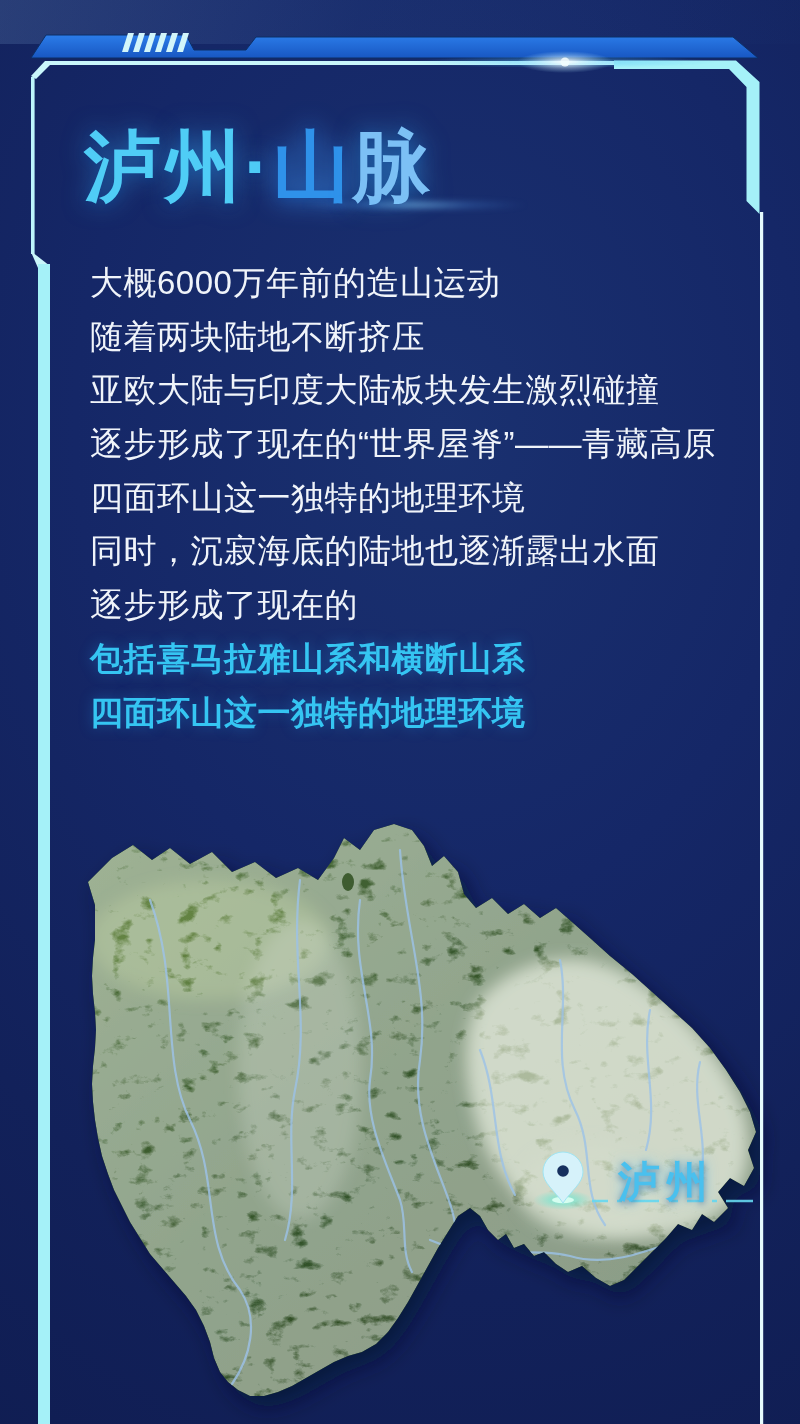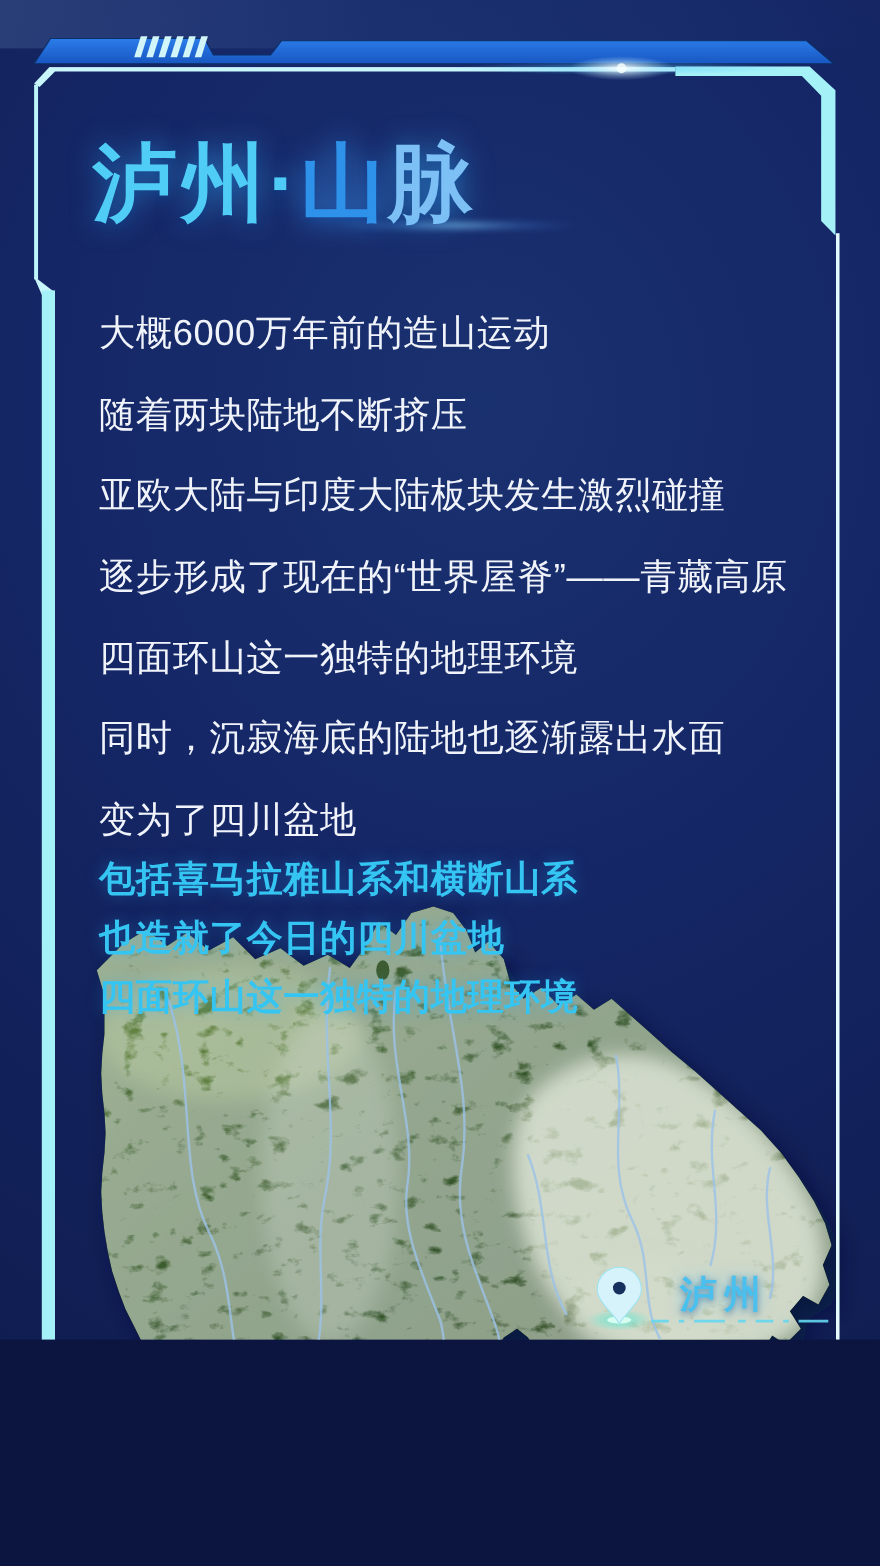--- a/index.html
+++ b/index.html
@@ -1,17 +1,17 @@
 <!DOCTYPE html>
 <html><head>
 <meta charset="utf-8">
 <style>
   html,body{margin:0;padding:0;background:#0b1540;}
   .poster{
-    position:relative;width:800px;height:1218px;overflow:hidden;
+    position:relative;width:800px;height:1424px;overflow:hidden;
     background:radial-gradient(120% 90% at 55% 30%, #1a3170 0%, #152767 38%, #12215a 68%, #0f1c50 100%);
     font-family:"Liberation Sans","DejaVu Sans",sans-serif;
   }
   .top-sheen{
     position:absolute;left:0;top:0;width:800px;height:44px;
     background:linear-gradient(100deg, rgba(130,170,215,.20) 0%, rgba(70,110,170,.10) 45%, rgba(30,60,120,.05) 100%);
   }
   svg{display:block;}
   .frame-svg{position:absolute;left:0;top:0;}
   .map-svg{position:absolute;left:40px;top:812px;}
@@ -26,25 +26,25 @@
   .title-streak{
     position:absolute;left:300px;top:200px;width:230px;height:10px;border-radius:50%;
     background:radial-gradient(closest-side, rgba(150,225,255,.85), rgba(90,170,255,.28), rgba(90,170,255,0));
     filter:blur(3px);
   }
   .body-text{position:absolute;left:90px;top:256px;width:660px;}
   .body-text p{
     margin:0;height:53.7px;line-height:53.7px;font-size:33px;letter-spacing:.5px;
     white-space:nowrap;
   }
-  p.line-white{color:#f0f4fa;font-weight:500;margin-top:20px;}
+  p.line-white{color:#f0f4fa;font-weight:500;}
   p.line-cyan{color:#35c5f2;font-weight:800;text-shadow:0 0 14px rgba(40,170,255,.35);}
   .pin-label{
     position:absolute;left:618px;top:1154px;
-    font-size:34px;font-weight:800;letter-spacing:6px;color:#4ac0ee;white-space:nowrap;
+    font-size:42px;font-weight:800;letter-spacing:6px;color:#4ac0ee;white-space:nowrap;
     text-shadow:0 0 14px rgba(90,200,255,.75), 0 2px 6px rgba(0,30,90,.5);
   }
 </style>
 </head>
 <body>
 
 <div class="poster">
 
   <div class="top-sheen"></div>
 
@@ -165,21 +165,20 @@
   <h1 class="title"><span class="seg0">泸州·</span><span class="seg1">山</span><span class="seg2">脉</span></h1>
   <div class="title-streak"></div>
 
   <div class="body-text">
     <p class="line-white">大概6000万年前的造山运动</p>
     <p class="line-white">随着两块陆地不断挤压</p>
     <p class="line-white">亚欧大陆与印度大陆板块发生激烈碰撞</p>
     <p class="line-white">逐步形成了现在的“世界屋脊”——青藏高原</p>
     <p class="line-white">四面环山这一独特的地理环境</p>
     <p class="line-white">同时，沉寂海底的陆地也逐渐露出水面</p>
-    <p class="line-white">变为了四川盆地</p>
+    <p class="line-white">逐步形成了现在的</p>
     <p class="line-cyan">包括喜马拉雅山系和横断山系</p>
-    <p class="line-cyan">也造就了今日的四川盆地</p>
     <p class="line-cyan">四面环山这一独特的地理环境</p>
   </div>
 
   <div class="pin-label">泸州</div>
 
 </div>
 
 </body></html>

